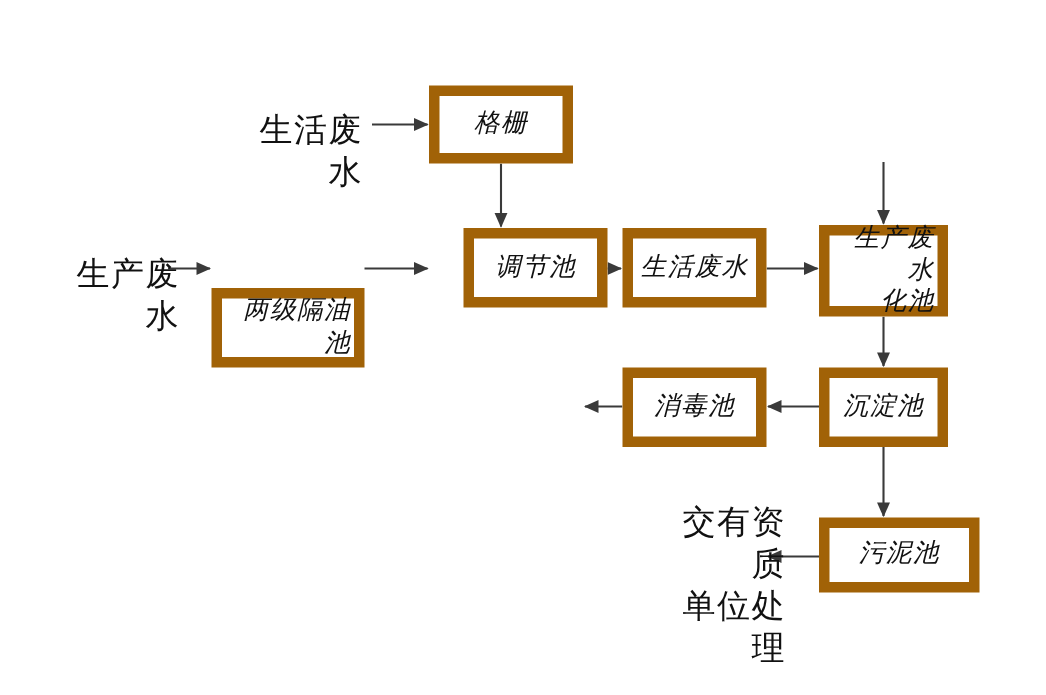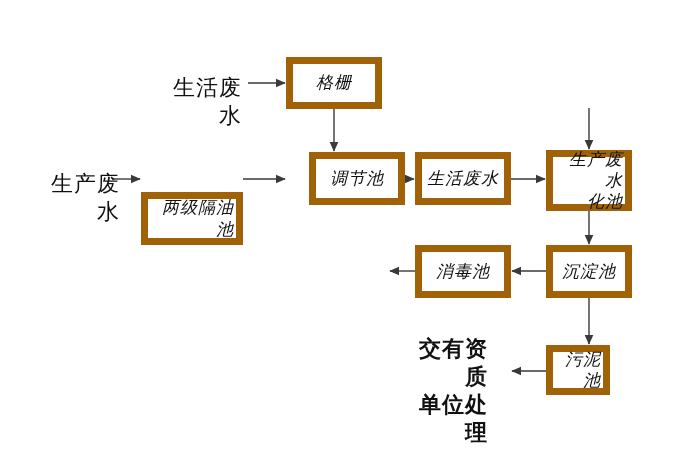--- a/index.html
+++ b/index.html
@@ -120,26 +120,26 @@
   </div>
 
   <div class="node" style="left:415px; top:245px; width:96px; height:53px;">
     <span class="node-label">消毒池</span>
   </div>
 
   <div class="node" style="left:546px; top:245px; width:86px; height:53px;">
     <span class="node-label">沉淀池</span>
   </div>
 
-  <div class="node" style="left:546px; top:345px; width:64px; height:50px;">
+  <div class="node" style="left:546px; top:345px; width:107px; height:50px;">
     <span class="node-label">污泥池</span>
   </div>
 
   <div class="free-label" style="left:152px; top:68px; width:90px; height:28px;">生活废水</div>
 
   <div class="free-label" style="left:30px; top:164px; width:90px; height:28px;">生产废水</div>
 
 
 
-  <div class="free-label" style="left:404px; top:348px; width:84px; height:46px;font-weight:bold;">交有资质
+  <div class="free-label" style="left:440px; top:348px; width:84px; height:46px;">交有资质
 单位处理</div>
 
 </div>
 
 </body></html>

